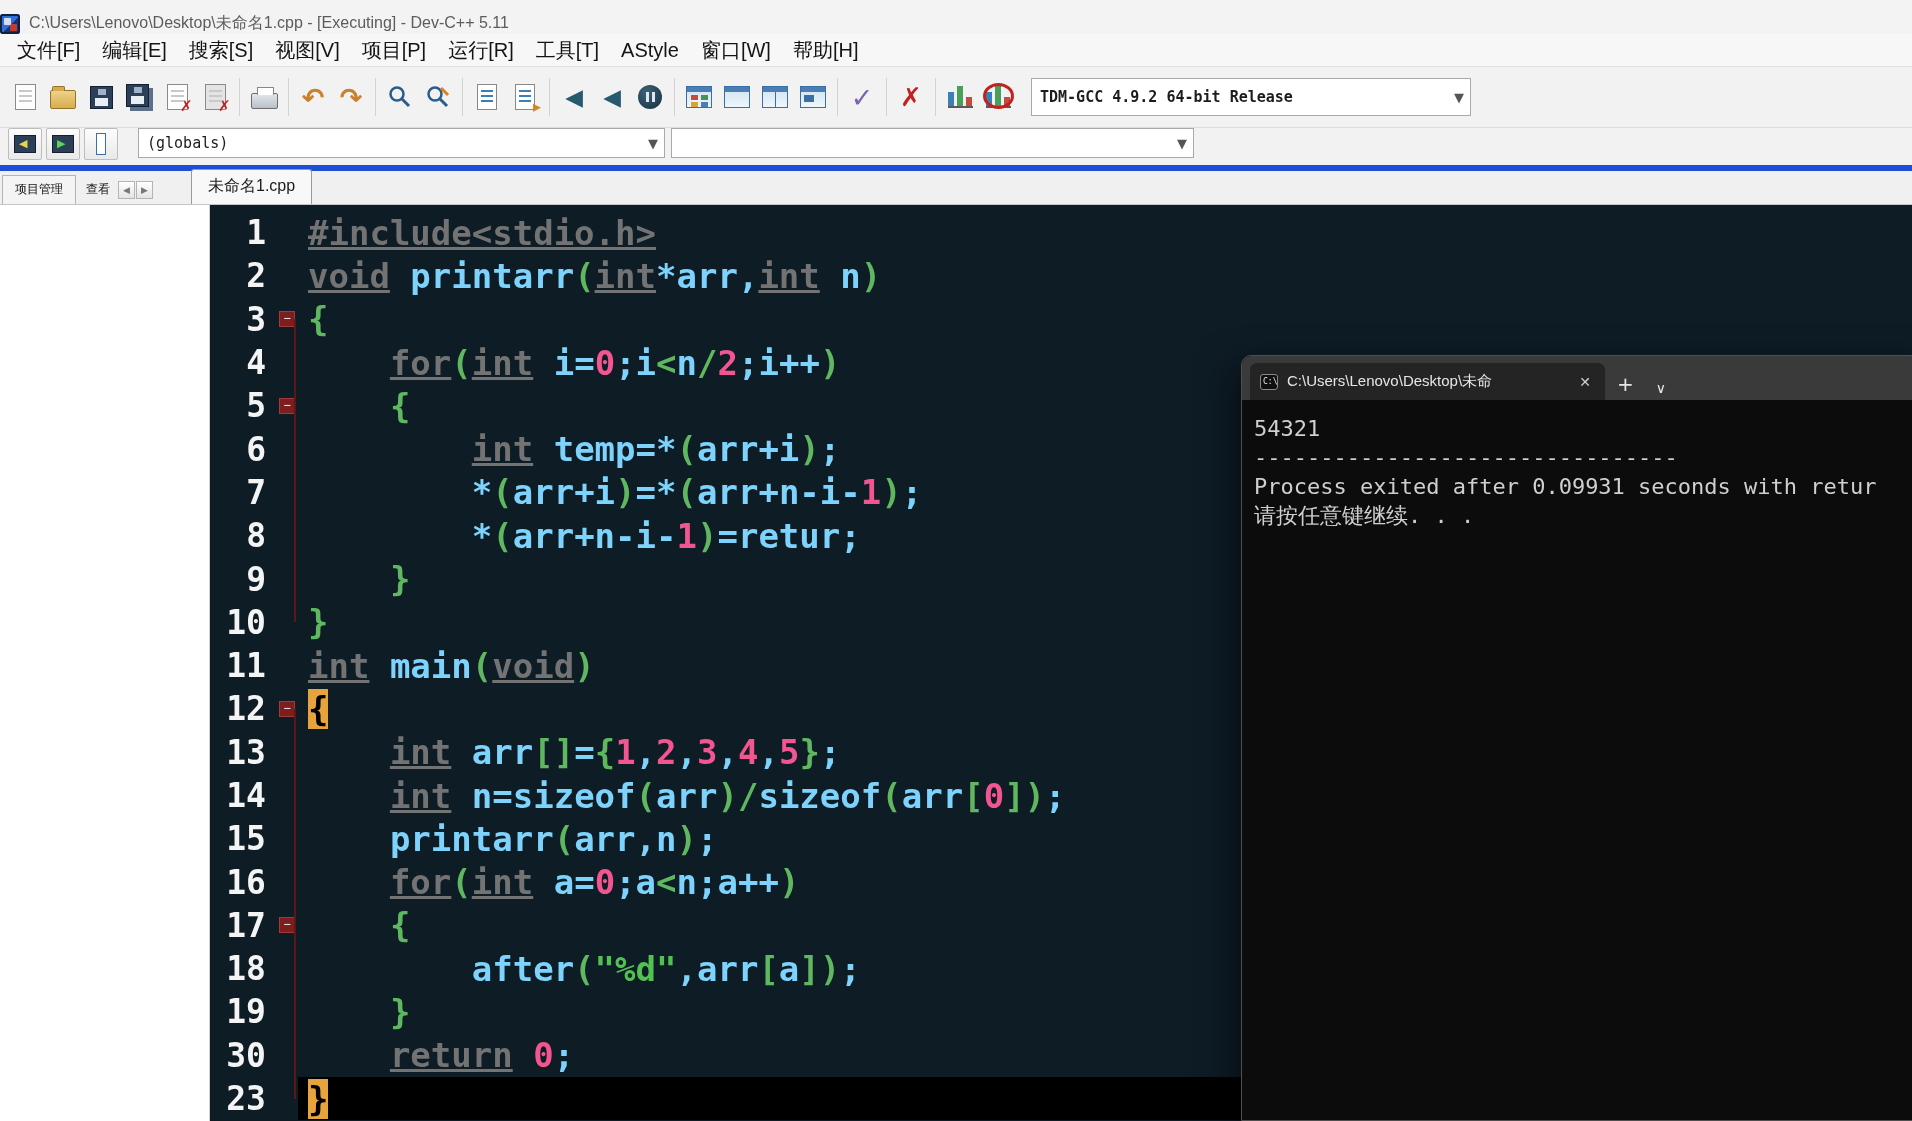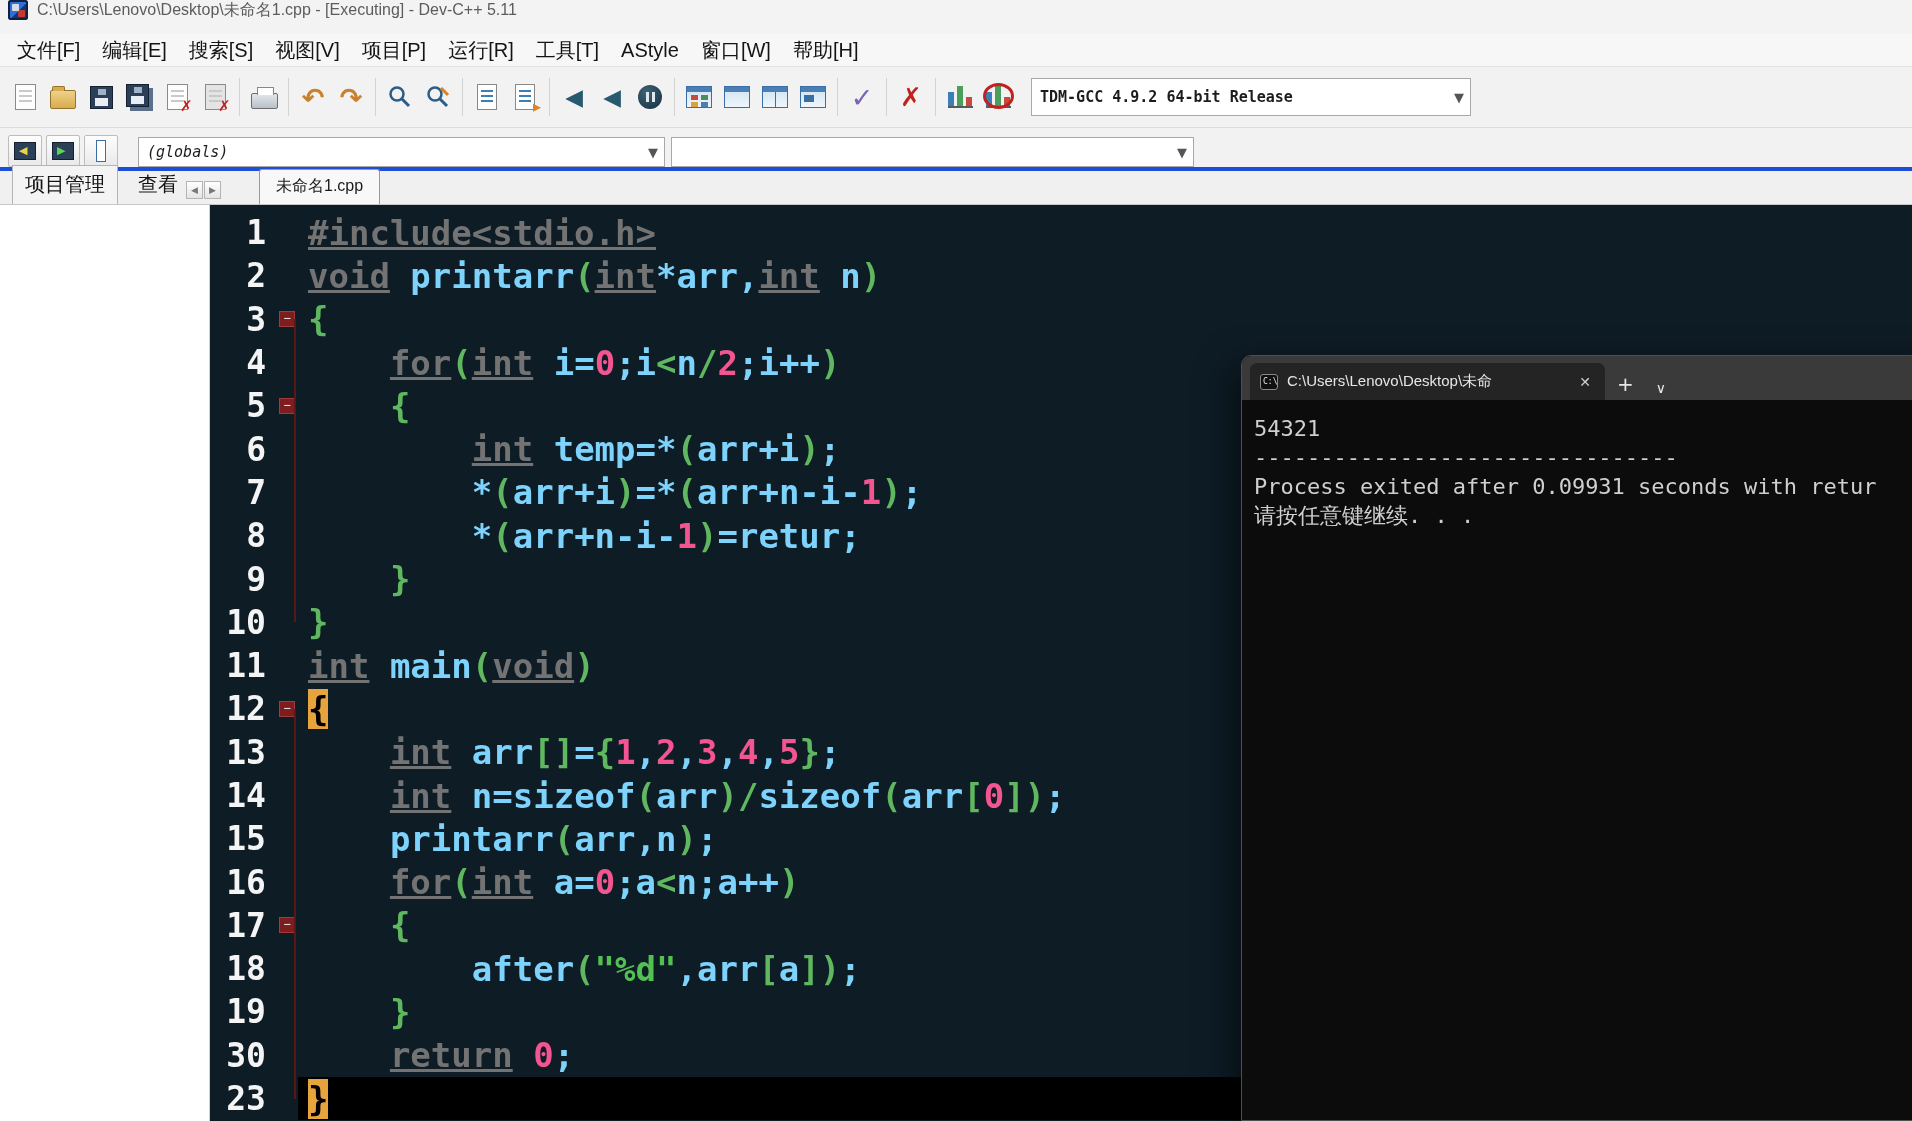--- a/index.html
+++ b/index.html
@@ -1,20 +1,20 @@
 <!DOCTYPE html>
 <html><head>
 <meta charset="utf-8">
 <style>
   * { margin:0; padding:0; box-sizing:border-box; }
   html,body { width:1912px; height:1121px; overflow:hidden; }
   body { font-family:"Liberation Sans", sans-serif; background:#f0f0f0; position:relative; }
 
   
-  .titlebar { height:34px; background:#f3f3f3; display:flex; align-items:flex-start; padding-left:8px; gap:9px; }
+  .titlebar { height:34px; background:#f3f3f3; display:flex; align-items:flex-end; padding-left:0; gap:9px; }
   .app-icon { width:20px; height:20px; border-radius:3px;
     background:linear-gradient(135deg,#2f6fd8 0 55%, #16337a 55% 100%);
     box-shadow: inset 0 0 0 2px #10213f; position:relative; }
   .app-icon::after { content:""; position:absolute; left:4px; top:4px; width:7px; height:7px; background:#d8dce8; border-radius:1px; box-shadow:6px 6px 0 #c23b2e; }
   .title-text { font-size:16px; color:#5c5c5c; white-space:nowrap; }
 
   
   .menubar { height:33px; background:#f7f7f7; display:flex; align-items:center; padding-left:6px; border-bottom:1px solid #e2e2e2; }
   .menu-item { font-size:20px; color:#141414; padding:5px 11px; }
 
@@ -56,33 +56,33 @@
       linear-gradient(to top,#4a9f5a 0 20px,transparent 20px) 9px 0/6px 100% no-repeat,
       linear-gradient(to top,#c84a3f 0 9px,transparent 9px) 18px 0/6px 100% no-repeat;
     position:relative; }
   .ic-bars.no::after { content:""; position:absolute; inset:-3px; border:3px solid #c1221f; border-radius:50%; transform:rotate(0deg); }
   .mag { display:block; }
 
   .combo { background:#fff; border:1px solid #a9a9a9; height:38px; display:flex; align-items:center; padding:0 8px; position:relative; }
   .combo .arrow { position:absolute; right:6px; color:#555; font-size:13px; font-family:"DejaVu Sans"; }
   .compiler-combo { width:440px; margin-left:14px; font-family:"DejaVu Sans Mono", monospace; font-size:15px; font-weight:bold; color:#1c1c1c; }
 
-  .toolbar2 { height:43px; background:#f2f2f2; border-bottom:4px solid #1d4ed8; display:flex; align-items:flex-end; padding:0 8px; gap:4px;font-style:italic; }
+  .toolbar2 { height:43px; background:#f2f2f2; border-bottom:6px solid #1d4ed8; display:flex; align-items:flex-start; padding:0 8px; gap:4px; }
   .tbtn2 { width:34px; height:32px; border:1px solid #bdbdbd; border-radius:2px; background:linear-gradient(#fdfdfd,#e9e9e9); display:flex; align-items:center; justify-content:center; }
   .ic-winback { width:22px; height:18px; background:#2b3f57; border:1px solid #14202f; position:relative; }
   .ic-winback::after { content:"◀"; font-family:"DejaVu Sans"; position:absolute; left:4px; top:1px; font-size:11px; color:#e8d44c; }
   .ic-winback.green::after { content:"▶"; color:#5ad65a; }
   .ic-column { width:10px; height:22px; background:#fff; border:1px solid #3a6ea5; }
   .combo2 { height:30px; font-family:"DejaVu Sans Mono", monospace; font-size:15px; color:#1c1c1c; }
   .globals-combo { width:527px; margin-left:16px; }
   .members-combo { width:523px; margin-left:2px; }
 
   
   .tabstrip { height:34px; background:#f0f0f0; display:flex; align-items:flex-end; border-bottom:1px solid #c6c6c6; }
-  .panel-tab { font-size:20px; color:#141414; padding:5px 12px 6px; border:1px solid #b4b4b4; border-bottom:none; background:#f4f4f4; margin-left:12px; }
+  .panel-tab { font-size:12px; color:#141414; padding:5px 12px 6px; border:1px solid #b4b4b4; border-bottom:none; background:#f4f4f4; margin-left:2px; }
   .panel-tab.second { border:none; background:transparent; padding:5px 8px 6px; }
   .tiny-arrows { display:flex; gap:1px; margin:0 4px 5px 0; }
   .tiny-btn { width:17px; height:18px; border:1px solid #b4b4b4; background:linear-gradient(#fff,#e4e4e4); font-size:9px; color:#777; display:flex; align-items:center; justify-content:center; font-family:"DejaVu Sans"; }
   .file-tab { font-size:16px; color:#1a1a1a; padding:6px 16px 7px; background:#f8f8f8; border:1px solid #9a9a9a; border-bottom:none; border-radius:3px 3px 0 0; margin-left:34px; }
 
   
   .main { position:relative; height:916px; display:flex; }
   .project-panel { width:210px; flex:none; background:#ffffff; border-right:1px solid #cfcfcf; }
   .editor { flex:1; background:#0e1c26; overflow:hidden; position:relative; padding-top:6px;
             font-family:"DejaVu Sans Mono", monospace; font-weight:bold; font-size:34px; }

